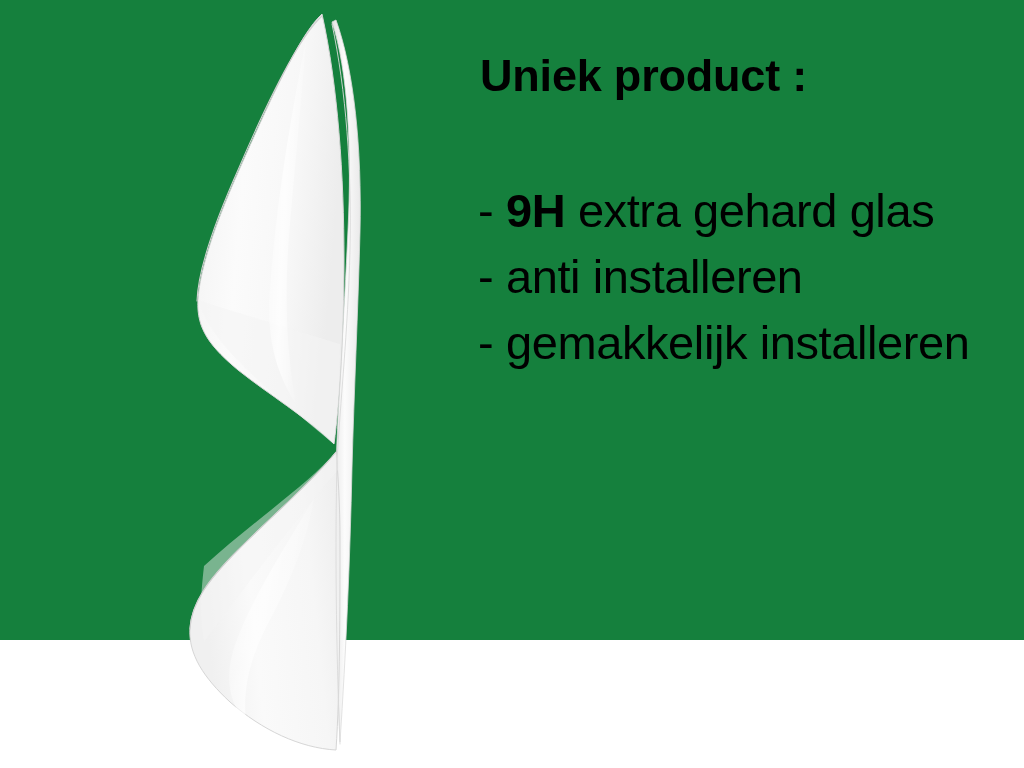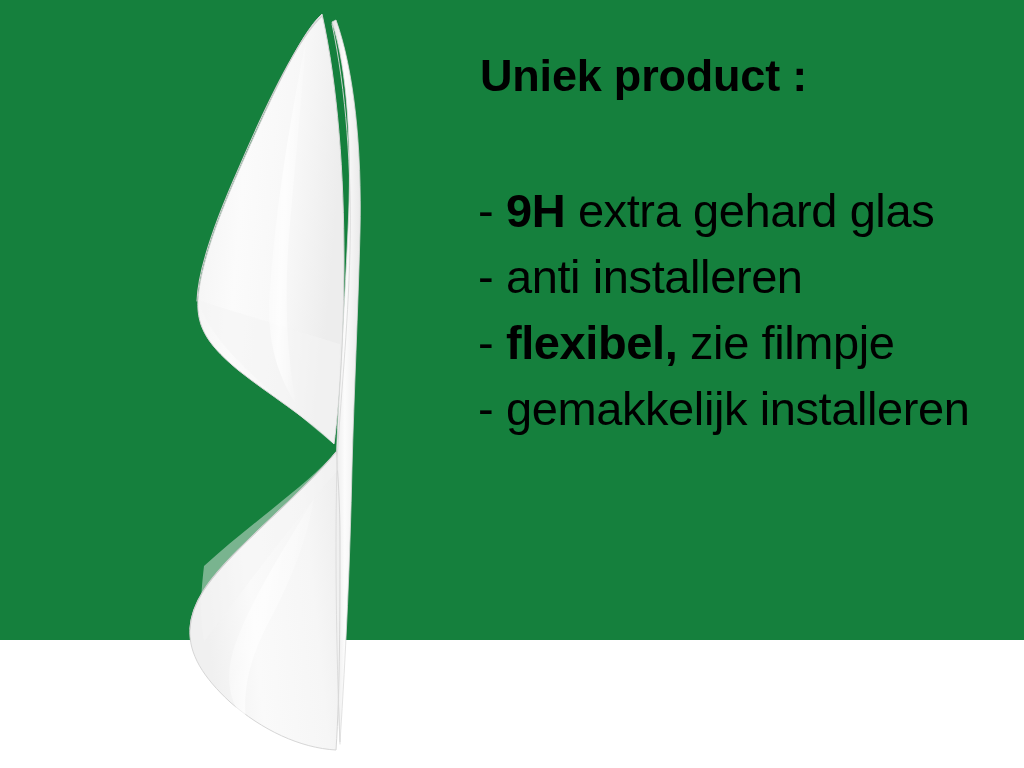--- a/index.html
+++ b/index.html
@@ -165,26 +165,20 @@
       </li>
 
 
       <li class="feature-item">
         <span class="dash">-</span>
         <span class="feature-text">
           <span>anti installeren</span>
         </span>
       </li>
 
-      <li class="feature-item">
-        <span class="dash">-</span>
-        <span class="feature-text">
-          <b>flexibel,</b><span> zie filmpje</span>
-        </span>
-      </li>
 
 
       <li class="feature-item">
         <span class="dash">-</span>
         <span class="feature-text">
           <span>gemakkelijk installeren</span>
         </span>
       </li>
 
     </ul>

